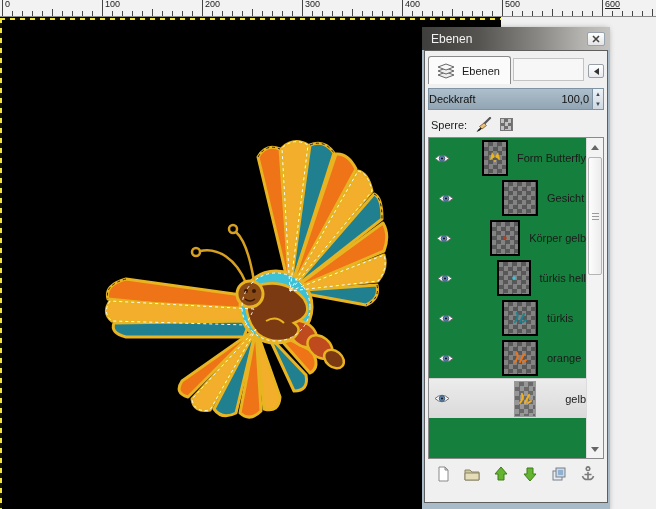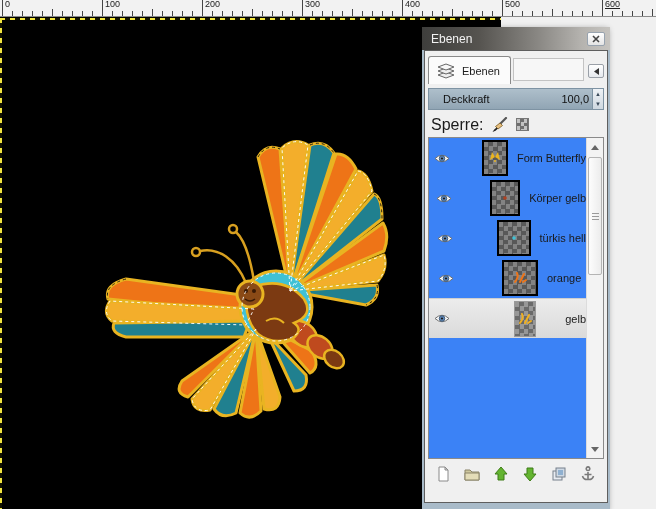--- a/index.html
+++ b/index.html
@@ -44,34 +44,34 @@
 
   
   .mode-row{display:flex;align-items:center;height:20px;margin-top:5px;padding-left:3px;}
   .mode-row .lbl{font-size:11px;color:#1a1a1a;margin-right:4px;}
   .dropdown-btn{margin-left:auto;width:22px;height:19px;border:1px solid #8795a3;border-radius:2px;
     background:linear-gradient(#fefefe,#dce3ea);display:flex;align-items:center;justify-content:center;}
 
   
   .opacity-bar{display:flex;align-items:center;height:22px;margin-top:4px;
     border:1px solid #7e93a3;background:linear-gradient(#aebfcb,#91a5b4);position:relative;}
-  .opacity-bar .lbl{font-size:11px;color:#101010;padding-left:14px;flex:1;}
+  .opacity-bar .lbl{font-size:11px;color:#101010;padding-left:0;flex:1;}
   .opacity-bar .val{font-size:11px;color:#101010;padding-right:3px;}
   .spinner{width:11px;height:100%;border-left:1px solid #7e93a3;background:linear-gradient(#eef2f6,#cfd8e0);
     display:flex;flex-direction:column;align-items:center;justify-content:space-around;}
   .spinner span{font-size:6px;line-height:6px;color:#3a4a5a;}
 
   
   .lock-row{display:flex;align-items:center;height:19px;margin-top:5px;padding-left:3px;gap:8px;}
-  .lock-row .lbl{font-size:16px;color:#1a1a1a;}
+  .lock-row .lbl{font-size:11px;color:#1a1a1a;}
   .checker-chip{width:13px;height:13px;border:1px solid #777;
     background:conic-gradient(#6e6e6e 25%,#c2c2c2 0 50%,#6e6e6e 0 75%,#c2c2c2 0);background-size:7px 7px;}
 
   
-  .layer-list{margin-top:3px;height:322px;border:1px solid #8a8a8a;background:#3b82f6;position:relative;overflow:hidden;}
+  .layer-list{margin-top:3px;height:322px;border:1px solid #8a8a8a;background:#15803d;position:relative;overflow:hidden;}
   .rows{position:absolute;left:0;top:0;right:17px;}
   .layer-row{height:40px;display:flex;align-items:center;cursor:pointer;}
   .layer-row.selected{background:linear-gradient(#ececec,#dadada);border-top:1px solid #cfcfcf;height:40px;gap:20px;}
   .eye-btn{width:24px;margin-left:5px;display:flex;justify-content:center;cursor:pointer;}
   .row-spacer{width:44px;}
   .thumb{width:36px;height:36px;border:2px solid #000;display:flex;align-items:center;justify-content:center;
     background:conic-gradient(#585858 25%,#838383 0 50%,#585858 0 75%,#838383 0);background-size:9px 9px;}
   .layer-row.selected .thumb{border:1px solid #9a9a9a;
     background:conic-gradient(#6a6a6a 25%,#979797 0 50%,#6a6a6a 0 75%,#979797 0);background-size:9px 9px;}
   .layer-name{font-size:11px;color:#1a1a1a;margin-left:9px;white-space:nowrap;}
@@ -310,20 +310,32 @@
             </div>
             <div class="layer-row">
               <span class="eye-btn">
                 <svg width="16" height="11" viewBox="0 0 16 11">
                   <path d="M1,5.5 Q8,-1 15,5.5 Q8,12 1,5.5" fill="#fafafa" stroke="#707070"></path>
                   <circle cx="8" cy="5.5" r="2.8" fill="#5f87b8" stroke="#33506e" stroke-width="0.8"></circle>
                   <circle cx="8" cy="5.5" r="1.1" fill="#1a1a1a"></circle>
                 </svg>
               </span>
               <span class="row-spacer"></span>
+              <span class="thumb"></span>
+              <span class="layer-name">Gesicht</span>
+            </div>
+            <div class="layer-row">
+              <span class="eye-btn">
+                <svg width="16" height="11" viewBox="0 0 16 11">
+                  <path d="M1,5.5 Q8,-1 15,5.5 Q8,12 1,5.5" fill="#fafafa" stroke="#707070"></path>
+                  <circle cx="8" cy="5.5" r="2.8" fill="#5f87b8" stroke="#33506e" stroke-width="0.8"></circle>
+                  <circle cx="8" cy="5.5" r="1.1" fill="#1a1a1a"></circle>
+                </svg>
+              </span>
+              <span class="row-spacer"></span>
               <span class="thumb">
                 <svg width="20" height="20" viewBox="0 0 20 20">
                   <circle cx="10" cy="10" r="1.8" fill="#b04020"></circle>
                 </svg>
               </span>
               <span class="layer-name">Körper gelb</span>
             </div>
             <div class="layer-row">
               <span class="eye-btn">
                 <svg width="16" height="11" viewBox="0 0 16 11">
@@ -332,20 +344,36 @@
                   <circle cx="8" cy="5.5" r="1.1" fill="#1a1a1a"></circle>
                 </svg>
               </span>
               <span class="row-spacer"></span>
               <span class="thumb">
                 <svg width="20" height="20" viewBox="0 0 20 20">
                   <circle cx="10" cy="10" r="1.8" fill="#3fc1d5"></circle>
                 </svg>
               </span>
               <span class="layer-name">türkis hell</span>
+            </div>
+            <div class="layer-row">
+              <span class="eye-btn">
+                <svg width="16" height="11" viewBox="0 0 16 11">
+                  <path d="M1,5.5 Q8,-1 15,5.5 Q8,12 1,5.5" fill="#fafafa" stroke="#707070"></path>
+                  <circle cx="8" cy="5.5" r="2.8" fill="#5f87b8" stroke="#33506e" stroke-width="0.8"></circle>
+                  <circle cx="8" cy="5.5" r="1.1" fill="#1a1a1a"></circle>
+                </svg>
+              </span>
+              <span class="row-spacer"></span>
+              <span class="thumb">
+                <svg width="20" height="20" viewBox="0 0 20 20">
+                  <path d="M5,14 Q9,9 7,5 M10,14 Q12,10 14,6 M13,14 L16,12" stroke="#20808f" stroke-width="2" fill="none" stroke-linecap="round"></path>
+                </svg>
+              </span>
+              <span class="layer-name">türkis</span>
             </div>
             <div class="layer-row">
               <span class="eye-btn">
                 <svg width="16" height="11" viewBox="0 0 16 11">
                   <path d="M1,5.5 Q8,-1 15,5.5 Q8,12 1,5.5" fill="#fafafa" stroke="#707070"></path>
                   <circle cx="8" cy="5.5" r="2.8" fill="#5f87b8" stroke="#33506e" stroke-width="0.8"></circle>
                   <circle cx="8" cy="5.5" r="1.1" fill="#1a1a1a"></circle>
                 </svg>
               </span>
               <span class="row-spacer"></span>

